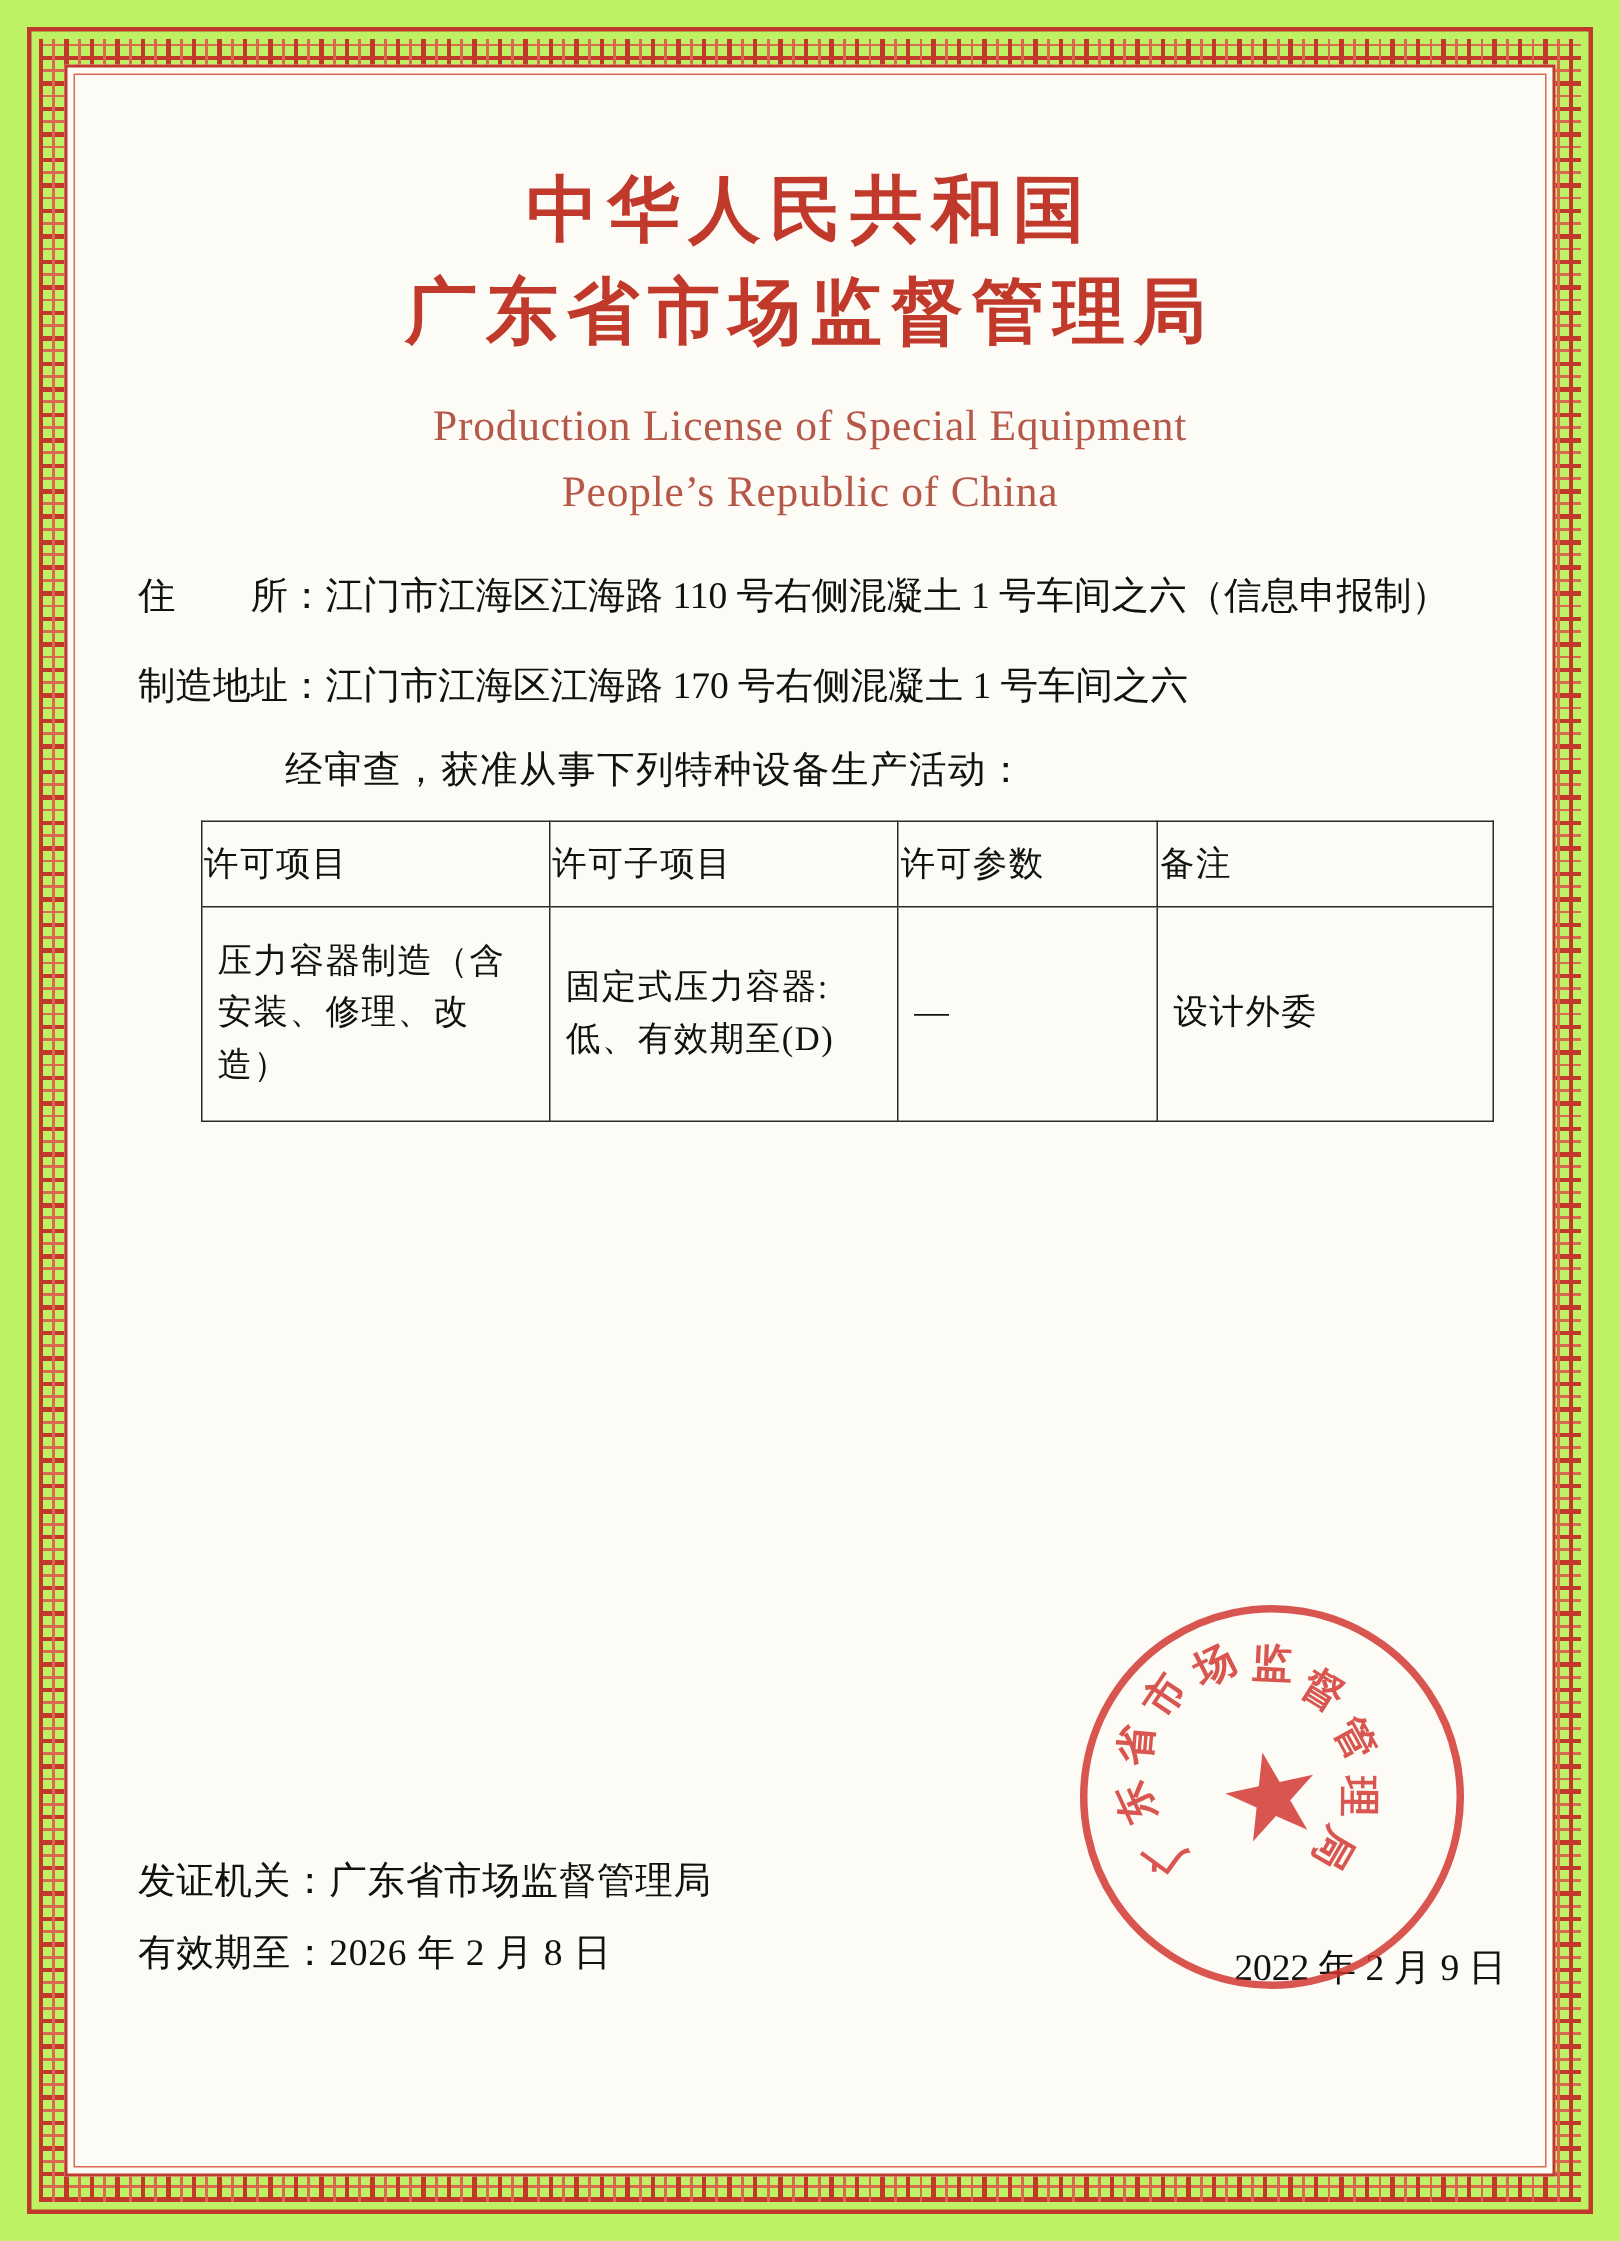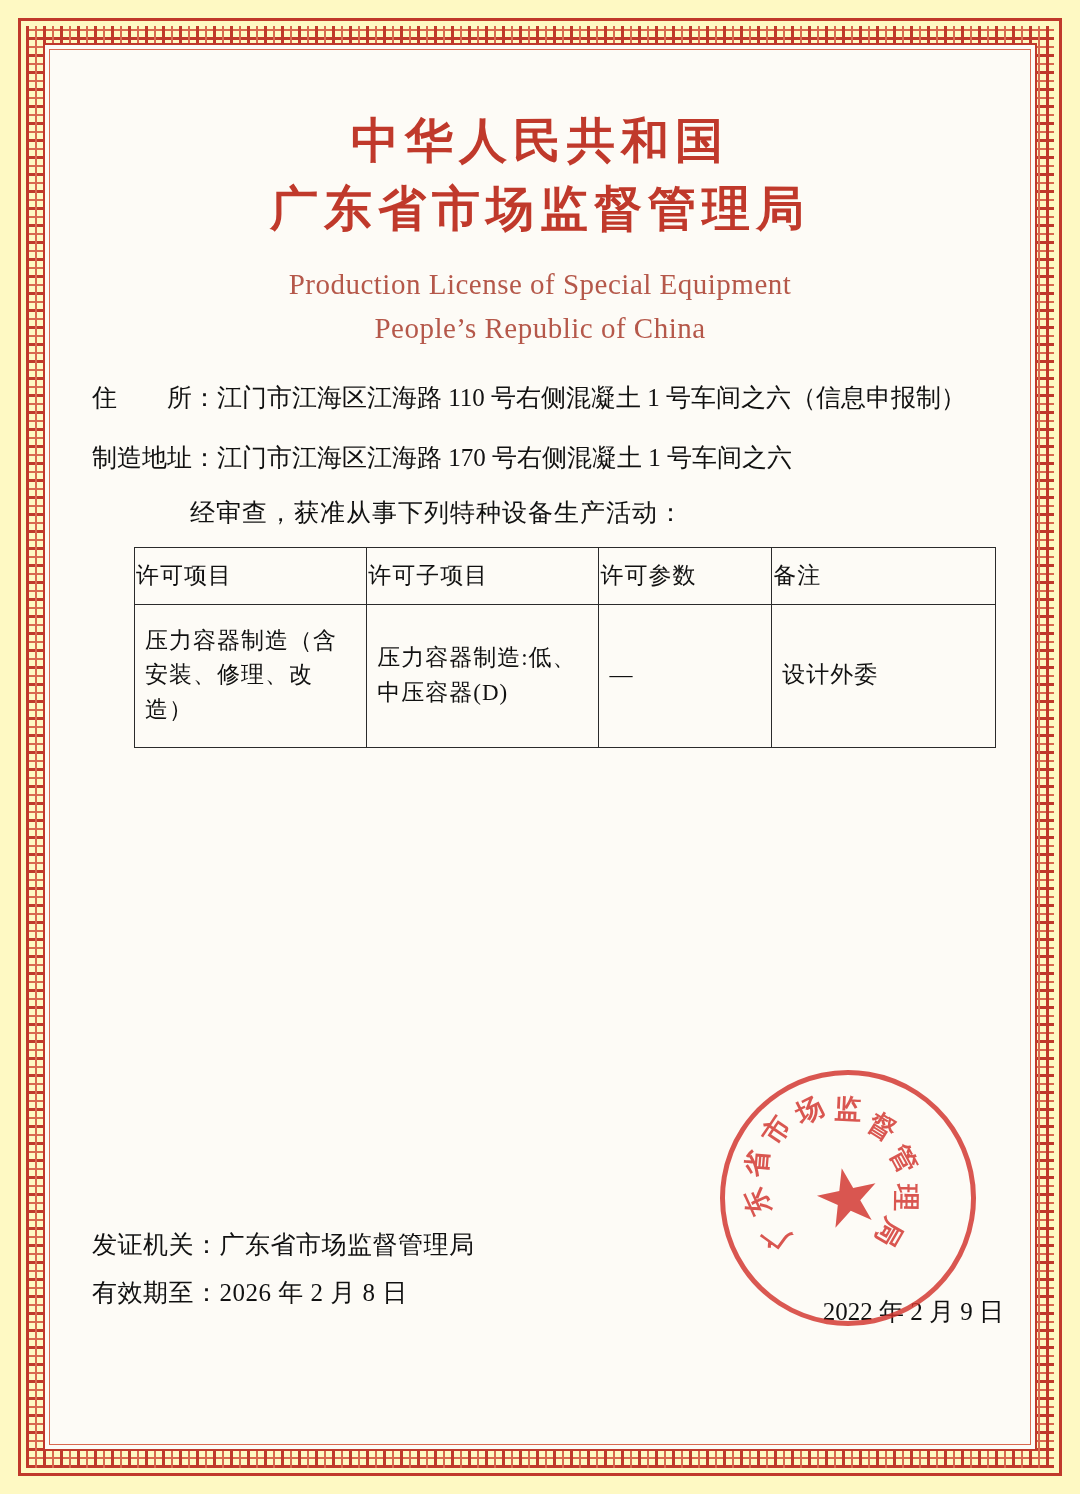--- a/index.html
+++ b/index.html
@@ -12,21 +12,21 @@
     height: 1494px;
     font-family: "Liberation Serif", "DejaVu Serif", serif;
     position: relative;
     overflow: hidden;
   }
 
   
   .certificate {
     position: absolute;
     inset: 0;
-    background: #fef9c3;
+    background: #bef264;
   }
 
   
   .border-outer {
     position: absolute;
     left: 18px;
     top: 18px;
     right: 18px;
     bottom: 18px;
     border: 3px solid #c0392b;
@@ -190,21 +190,21 @@
   .col1 { width: 27%; }
   .col2 { width: 27%; }
   .col3 { width: 20%; }
   .col4 { width: 26%; }
 
   
   .footer {
     position: absolute;
     left: 30px;
     right: 8px;
-    bottom: 116px;
+    bottom: 106px;
   }
   .footer-row {
     font-size: 25px;
     color: #111;
     line-height: 1.9;
     letter-spacing: 0.5px;
   }
   .issue-date {
     position: absolute;
     right: 14px;
@@ -302,21 +302,21 @@
           <tr>
             <th class="col1">许可项目</th>
             <th class="col2">许可子项目</th>
             <th class="col3">许可参数</th>
             <th class="col4">备注</th>
           </tr>
         </thead>
         <tbody>
           <tr>
             <td class="cell-wrap">压力容器制造（含安装、修理、改造）</td>
-            <td class="cell-wrap">压力容器制造:低、中压容器(D)</td>
+            <td class="cell-wrap">固定式压力容器:低、有效期至(D)</td>
             <td>—</td>
             <td>设计外委</td>
           </tr>
         </tbody>
       </table>
     </div>
 
     <div class="footer">
       <div class="footer-row">
         <span>发证机关：</span><span>广东省市场监督管理局</span>

